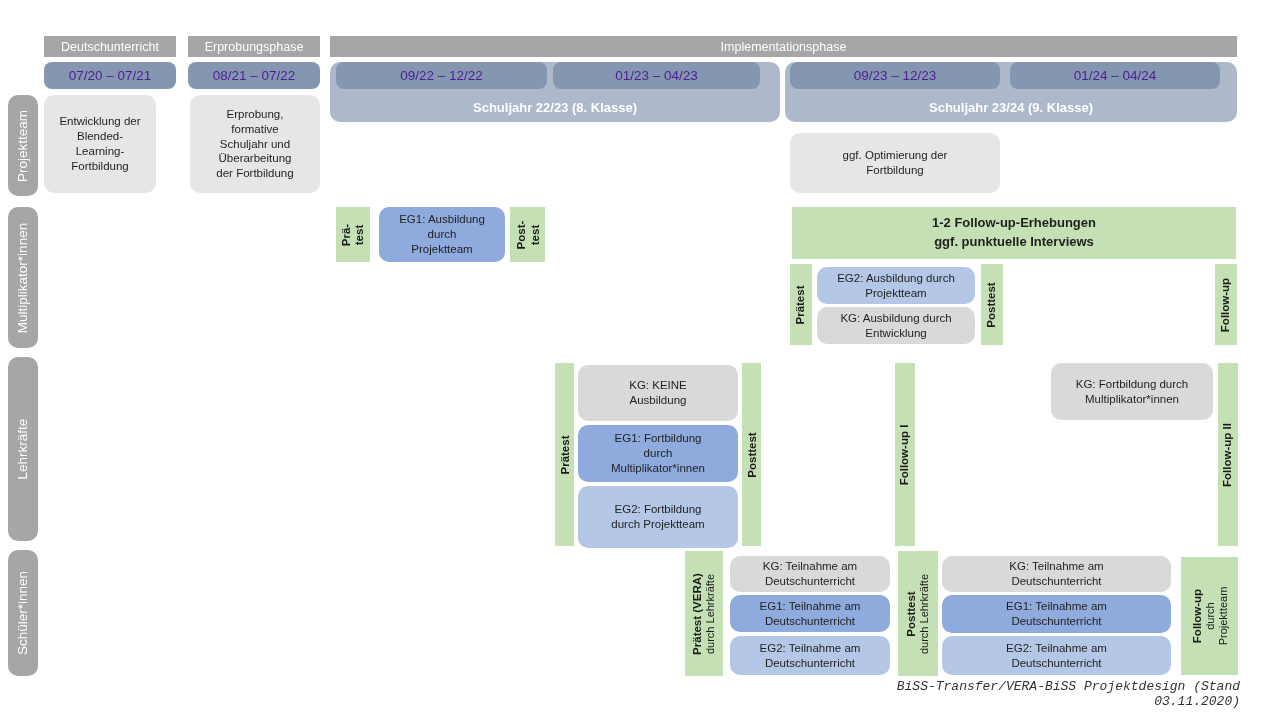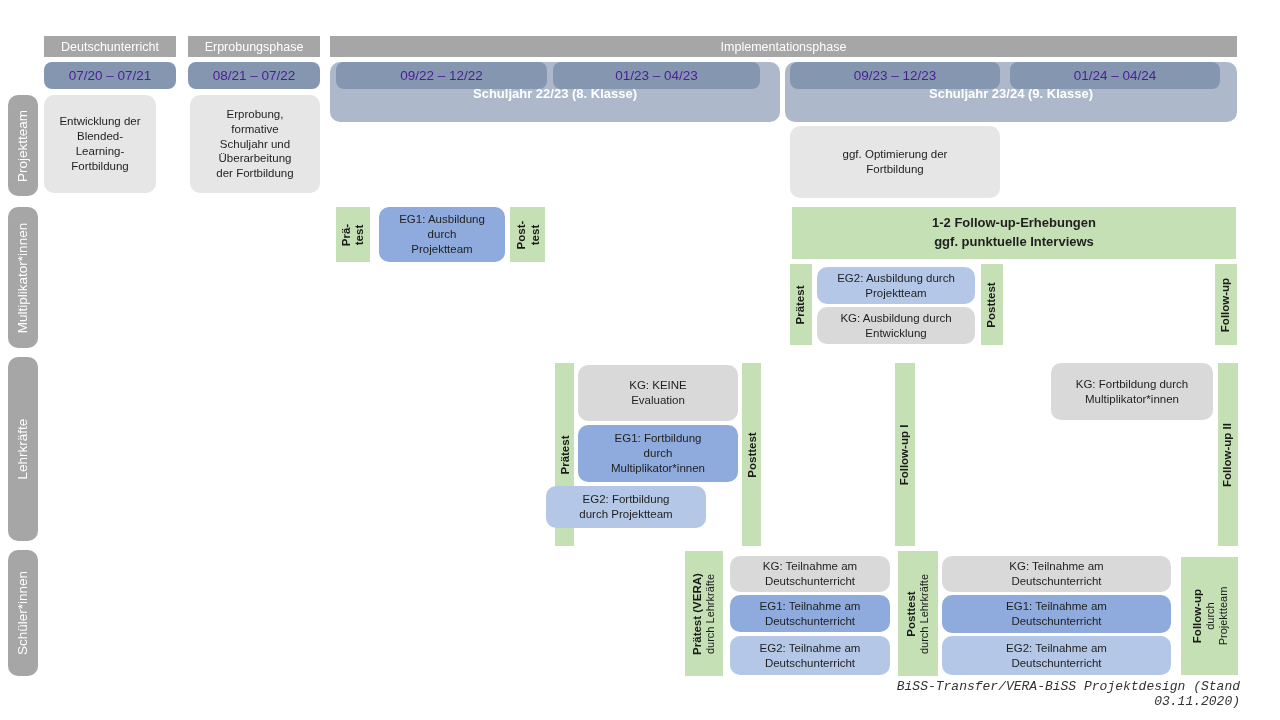--- a/index.html
+++ b/index.html
@@ -9,21 +9,21 @@
   }
   .abs{position:absolute;box-sizing:border-box;}
   
   .phase{background:var(--graybar,#a6a6a6);color:#fff;display:flex;align-items:center;justify-content:center;
     font-size:12.5px;}
   
   .pill{background:var(--pill,#8496b0);color:#4c1d95;border-radius:8px;display:flex;align-items:center;justify-content:center;
     font-size:13.5px;}
   
   .sj{background:var(--schuljahr,#adb9ca);border-radius:10px;color:#fff;display:flex;flex-direction:column;
-    justify-content:flex-end;align-items:center;padding-bottom:21px;font-size:13px;font-weight:bold;}
+    justify-content:flex-end;align-items:center;padding-bottom:7px;font-size:13px;font-weight:bold;}
   
   .box{border-radius:10px;display:flex;align-items:center;justify-content:center;text-align:center;
     white-space:pre-line;font-size:11.5px;line-height:1.3;padding:2px 6px;}
   .lightgray{background:var(--lightgray,#e7e6e6);}
   .kggray{background:var(--kggray,#d9d9d9);}
   .eg1{background:var(--eg1,#8faadc);}
   .eg2{background:var(--eg2,#b4c7e7);}
   .greenbar{background:var(--green,#c5e0b4);}
   .bigbar{display:flex;align-items:center;justify-content:center;text-align:center;white-space:pre-line;
     font-weight:bold;font-size:13px;line-height:1.45;}
@@ -76,21 +76,21 @@
 
   <div class="abs box lightgray" style="left:44px;top:95px;width:112px;height:98px">Entwicklung der
 Blended-
 Learning-
 Fortbildung</div>
   <div class="abs box lightgray" style="left:190px;top:95px;width:130px;height:98px">Erprobung,
 formative
 Schuljahr und
 Überarbeitung
 der Fortbildung</div>
-  <div class="abs box lightgray" style="left:790px;top:126px;width:210px;height:72px">ggf. Optimierung der
+  <div class="abs box lightgray" style="left:790px;top:133px;width:210px;height:60px">ggf. Optimierung der
 Fortbildung</div>
 
   <div class="abs vbar greenbar" style="left:336px;top:207px;width:34px;height:55px">
     <div class="rot gv" style="width:55px;height:34px"><span>Prä-
 test</span></div>
   </div>
   <div class="abs box eg1" style="left:379px;top:207px;width:126px;height:55px">EG1: Ausbildung
 durch
 Projektteam</div>
   <div class="abs vbar greenbar" style="left:510px;top:207px;width:35px;height:55px">
@@ -110,25 +110,25 @@
     <div class="rot gv" style="width:81px;height:22px"><span>Posttest</span></div>
   </div>
   <div class="abs vbar greenbar" style="left:1215px;top:264px;width:22px;height:81px">
     <div class="rot gv" style="width:81px;height:22px"><span>Follow-up</span></div>
   </div>
 
   <div class="abs vbar greenbar" style="left:555px;top:363px;width:19px;height:183px">
     <div class="rot gv" style="width:183px;height:19px"><span>Prätest</span></div>
   </div>
   <div class="abs box kggray" style="left:578px;top:365px;width:160px;height:56px">KG: KEINE
-Evaluation</div>
+Ausbildung</div>
   <div class="abs box eg1" style="left:578px;top:425px;width:160px;height:57px">EG1: Fortbildung
 durch
 Multiplikator*innen</div>
-  <div class="abs box eg2" style="left:546px;top:486px;width:160px;height:42px">EG2: Fortbildung
+  <div class="abs box eg2" style="left:578px;top:486px;width:160px;height:62px">EG2: Fortbildung
 durch Projektteam</div>
   <div class="abs vbar greenbar" style="left:742px;top:363px;width:19px;height:183px">
     <div class="rot gv" style="width:183px;height:19px"><span>Posttest</span></div>
   </div>
   <div class="abs vbar greenbar" style="left:895px;top:363px;width:20px;height:183px">
     <div class="rot gv" style="width:183px;height:20px"><span>Follow-up I</span></div>
   </div>
   <div class="abs box kggray" style="left:1051px;top:363px;width:162px;height:57px">KG: Fortbildung durch
 Multiplikator*innen</div>
   <div class="abs vbar greenbar" style="left:1218px;top:363px;width:20px;height:183px">

